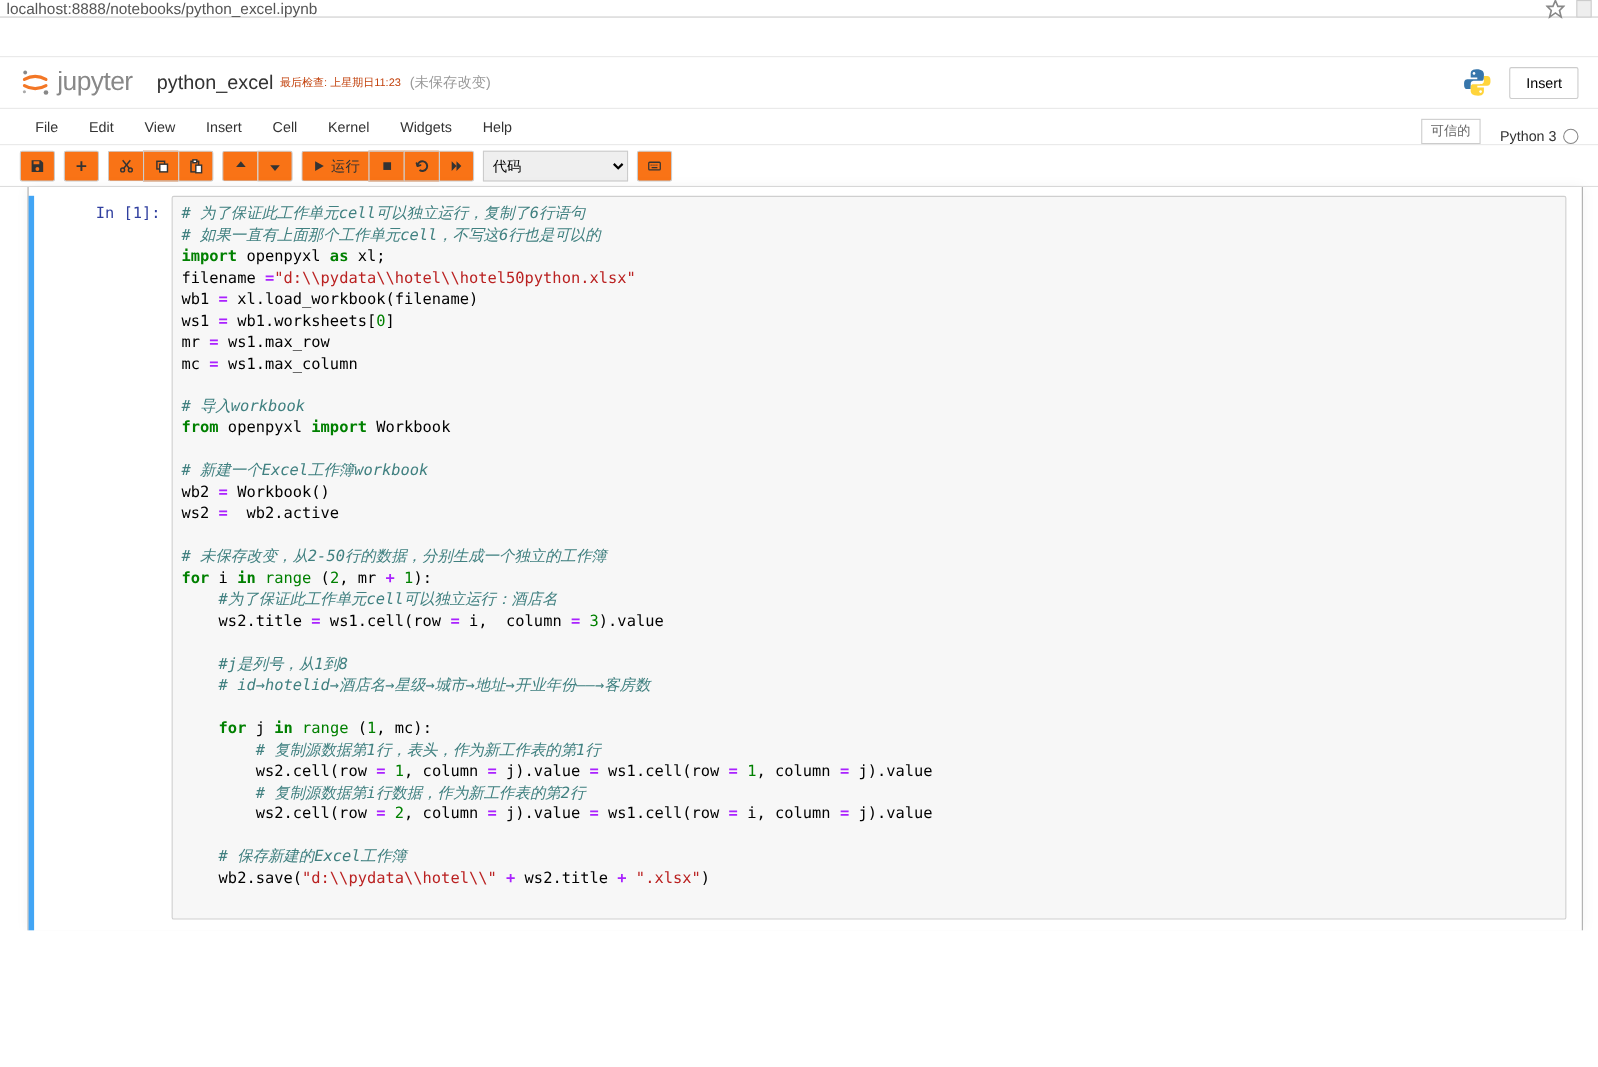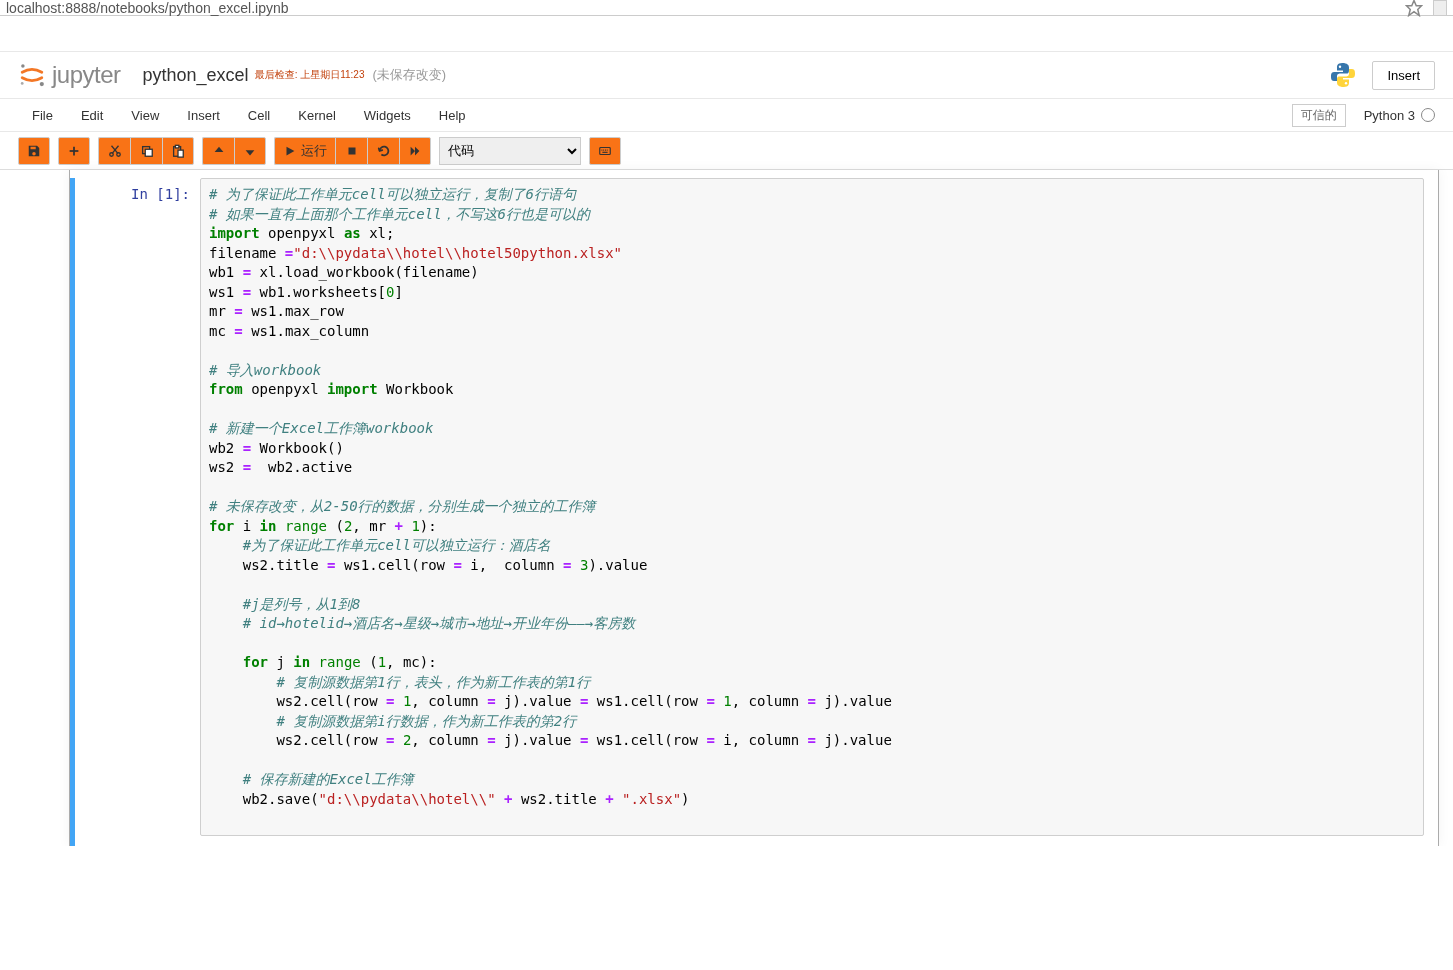--- a/index.html
+++ b/index.html
@@ -17,39 +17,39 @@
 .logo-icon { width: 28px; height: 28px; margin-right: 6px; position: relative; }
 .logo-icon svg { width: 100%; height: 100%; }
 .logo-text { font-size: 24px; color: #888; font-weight: 300; letter-spacing: -0.5px; }
 .nb-title { font-size: 18px; color: #333; margin-right: 6px; }
 .checkpoint { font-size: 10px; color: #c2410c; margin-right: 8px; }
 .autosave { font-size: 13px; color: #999; }
 .header-spacer { flex: 1; }
 .py-logo { width: 30px; height: 30px; margin-right: 14px; }
 .logout-btn { border: 1px solid #ccc; background: #fff; padding: 6px 14px; font-size: 13px; cursor: pointer; border-radius: 2px; }
 
-.menubar { display: flex; align-items: center; padding: 0 18px; height: 34px; border-top: 1px solid #e8e8e8; border-bottom: 1px solid #e8e8e8; }
+.menubar { display: flex; align-items: flex-end; padding: 0 18px; height: 34px; border-top: 1px solid #e8e8e8; border-bottom: 1px solid #e8e8e8; }
 .menu-item { padding: 0 14px; font-size: 13px; color: #333; cursor: pointer; height: 100%; display: flex; align-items: center; }
 .menubar-spacer { flex: 1; }
 .trusted { border: 1px solid #ccc; padding: 2px 8px; font-size: 12px; color: #666; margin-right: 18px; cursor: pointer; }
 .kernel-ind { display: flex; align-items: center; color: #333; font-size: 13px; }
 .kernel-circle { width: 14px; height: 14px; border: 1.5px solid #888; border-radius: 50%; margin-left: 6px; }
 
 .toolbar { display: flex; align-items: center; padding: 4px 18px; height: 38px; border-bottom: 1px solid #ddd; gap: 0; }
 .tb-group { display: flex; margin-right: 8px; }
 .tb-btn { width: 32px; height: 28px; border: 1px solid #ccc; background: #f97316; display: flex; align-items: center; justify-content: center; cursor: pointer; font-size: 13px; }
 .tb-group .tb-btn:not(:last-child) { border-right: none; }
 .tb-group .tb-btn:first-child { border-radius: 2px 0 0 2px; }
 .tb-group .tb-btn:last-child { border-radius: 0 2px 2px 0; }
 .tb-group .tb-btn:only-child { border-radius: 2px; }
 .tb-btn.run { width: auto; padding: 0 8px; gap: 4px; }
 .tb-btn svg { width: 14px; height: 14px; }
-.cell-type { height: 28px; width: 142px; border: 1px solid #ccc; font-size: 13px; padding: 0 4px; margin-right: 8px; }
-
-.notebook-area { padding: 0 14px; display: flex; margin-left: 44px; }
+.cell-type { height: 28px; width: 132px; border: 1px solid #ccc; font-size: 13px; padding: 0 4px; margin-right: 8px; }
+
+.notebook-area { padding: 0 14px; display: flex; }
 .left-rail { width: 11px; background: #fff; }
 .nb-content { flex: 1; border-left: 1px solid #ababab; border-right: 1px solid #ababab; box-shadow: 0 0 12px rgba(0,0,0,0.05); padding-top: 8px; background: #fff; }
 
 .cell { display: flex; margin: 0 6px 0 0; }
 .cell .prompt { width: 130px; text-align: right; padding: 8px 10px 0 0; color: #303F9F; font-family: monospace; font-size: 14px; }
 .cell .input-area { flex: 1; border: 1px solid #cfcfcf; background: #f7f7f7; border-radius: 2px; padding: 6px 8px; margin-right: 8px; margin-bottom: 10px; }
 .cell.selected { border-left: 5px solid #42A5F5; padding-left: 0; }
 .cell.selected .prompt { width: 125px; }
 
 pre.code { font-family: "DejaVu Sans Mono", Menlo, Consolas, monospace; font-size: 14px; line-height: 19.5px; white-space: pre; color: #000; }

